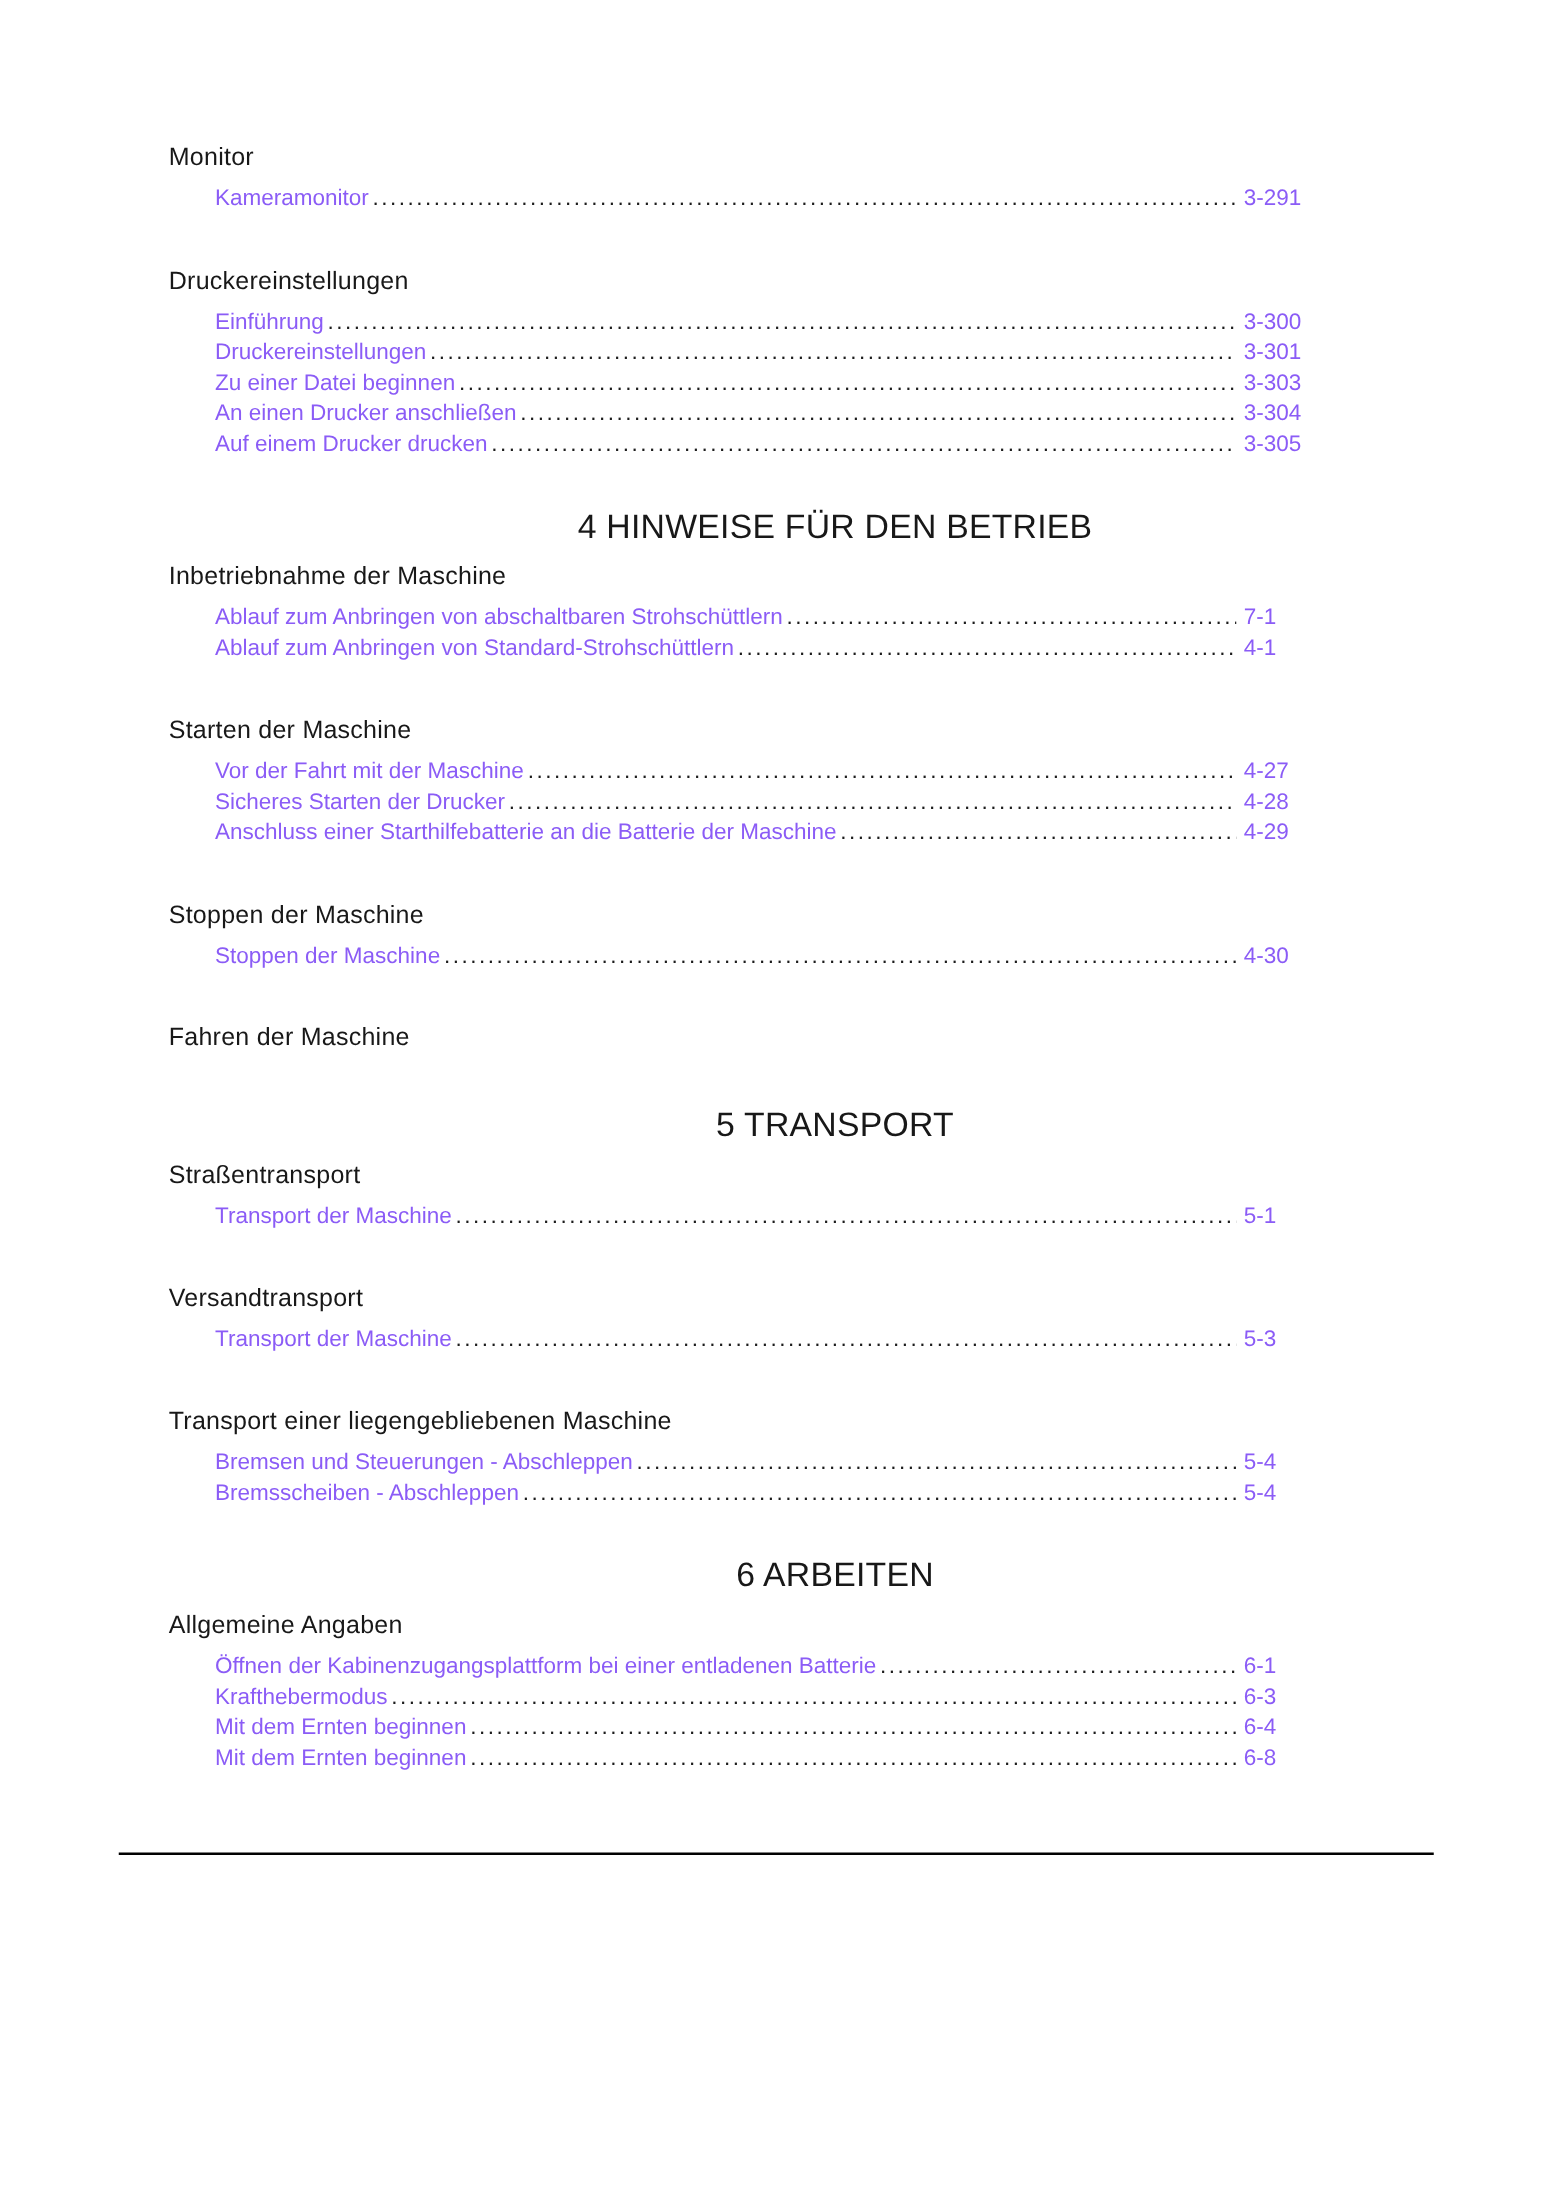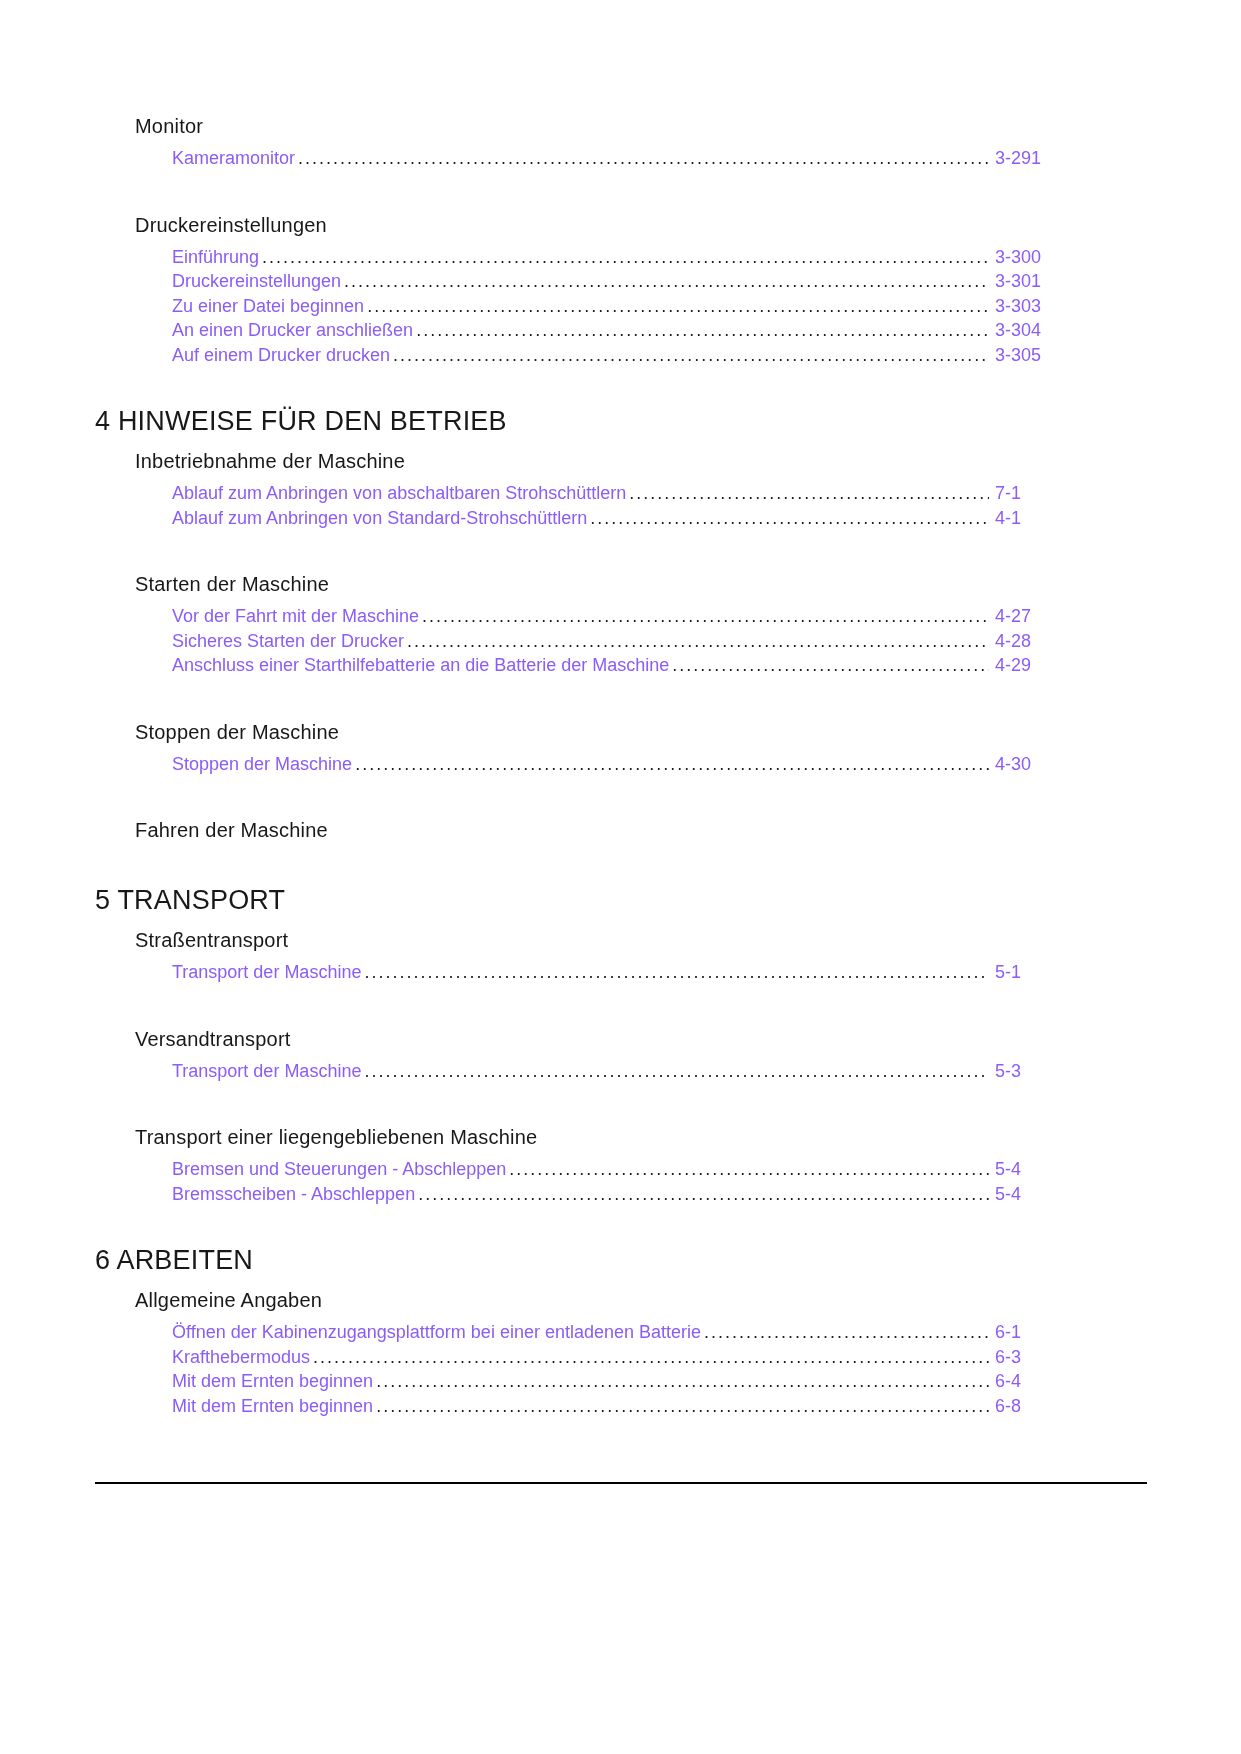--- a/index.html
+++ b/index.html
@@ -15,20 +15,21 @@
   }
   .chapter-heading {
     margin-left: 95px;
     font-size: 27px;
     line-height: 32px;
     font-weight: 400;
     color: #181818;
     margin-bottom: 8px;
     letter-spacing: 0.2px;
     white-space: nowrap;
+    text-align: center;
   }
   .block { margin-bottom: 38px; }
   .section-heading {
     margin-left: 135px;
     font-size: 20px;
     line-height: 32px;
     font-weight: 400;
     color: #181818;
     margin-bottom: 4px;
     letter-spacing: 0.2px;

